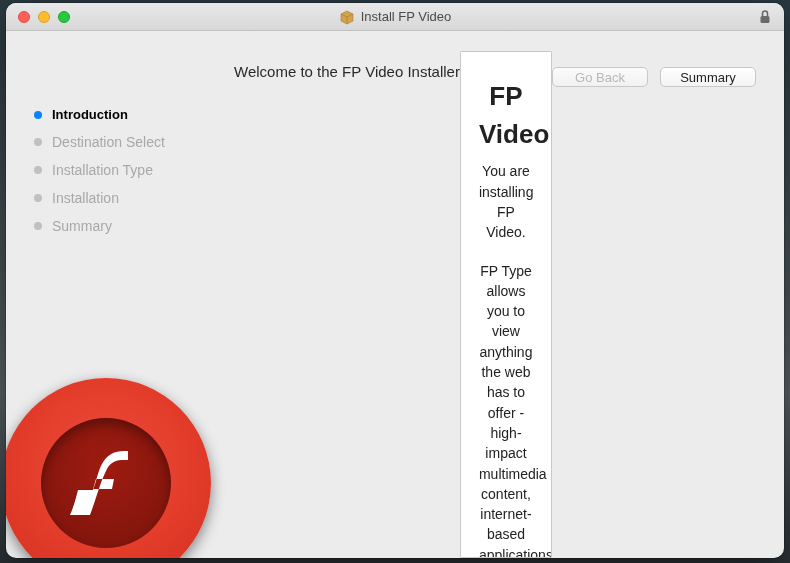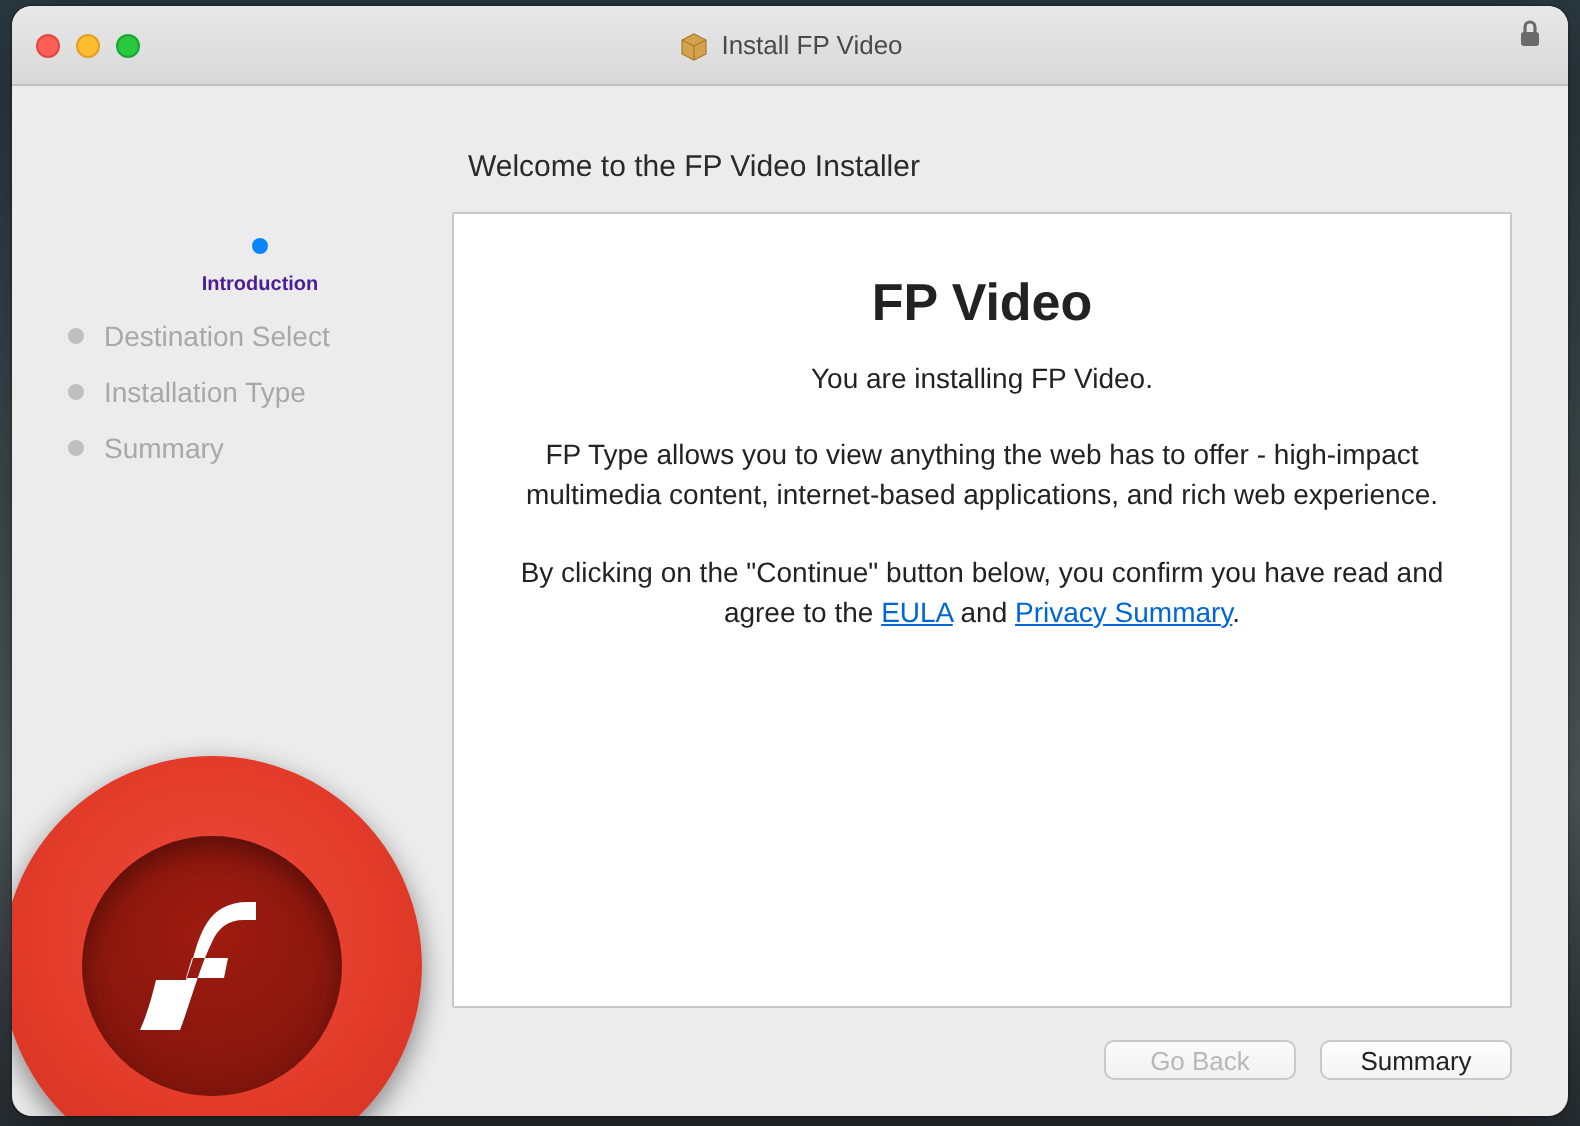--- a/index.html
+++ b/index.html
@@ -23,21 +23,21 @@
       right: 6px;
       bottom: 5px;
       background: #ececec;
       border-radius: 10px;
       box-shadow: 0 10px 40px rgba(0,0,0,0.5), 0 0 0 1px rgba(0,0,0,0.15);
       overflow: hidden;
       display: flex;
       flex-direction: column;
     }
     .titlebar {
-      height: 40px;
+      height: 28px;
       background: linear-gradient(180deg, #e8e8e8, #d8d8d8);
       border-bottom: 1px solid #c0c0c0;
       display: flex;
       align-items: center;
       position: relative;
     }
     .traffic-lights {
       display: flex;
       gap: 8px;
       padding-left: 12px;
@@ -95,33 +95,32 @@
       font-size: 14px;
       color: #a8a8a8;
     }
     .sidebar-list li .bullet {
       width: 8px;
       height: 8px;
       border-radius: 50%;
       background: #c0c0c0;
     }
     .sidebar-list li.active {
-      color: #4c1d95;
+      color: #000000;
       font-weight: 600;
-      font-size: 10px;
-      flex-direction: column;
+      font-size: 13px;
     }
     .sidebar-list li.active .bullet {
       background: #0a84ff;
     }
     .main-panel {
       flex: 1;
       padding: 20px 28px 0 0;
       display: flex;
-      flex-direction: column;
+      flex-direction: row;
       min-width: 0;
     }
     .welcome-heading {
       font-size: 15px;
       font-weight: 400;
       color: #2a2a2a;
       margin: 12px 0 14px 8px;
     }
     .white-box {
       flex: 1;
@@ -250,20 +249,24 @@
           <span class="bullet"></span>
           <span>Introduction</span>
         </li>
         <li>
           <span class="bullet"></span>
           <span>Destination Select</span>
         </li>
         <li>
           <span class="bullet"></span>
           <span>Installation Type</span>
+        </li>
+        <li>
+          <span class="bullet"></span>
+          <span>Installation</span>
         </li>
         <li>
           <span class="bullet"></span>
           <span>Summary</span>
         </li>
       </ul>
     </div>
 
     <div class="main-panel">
       <div class="welcome-heading">Welcome to the FP Video Installer</div>

